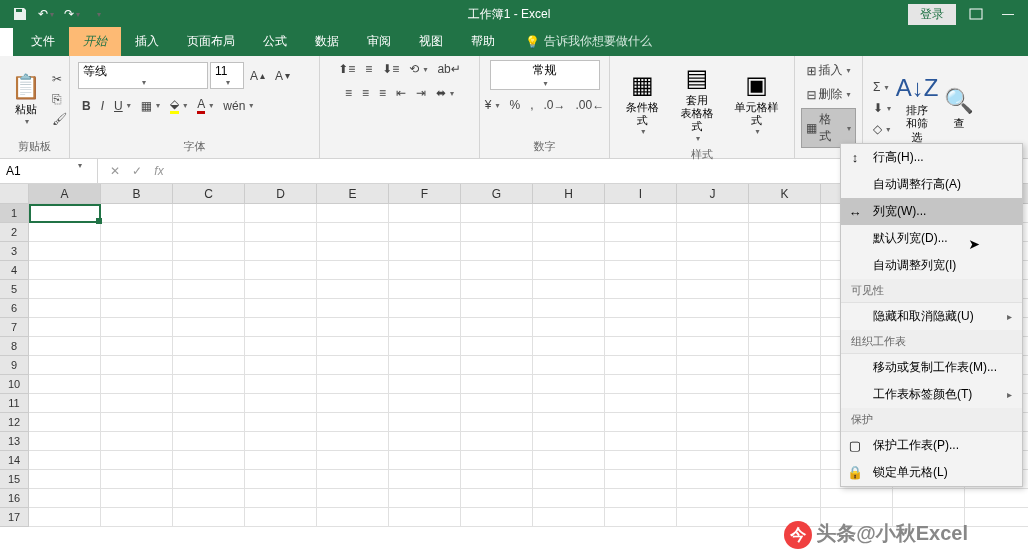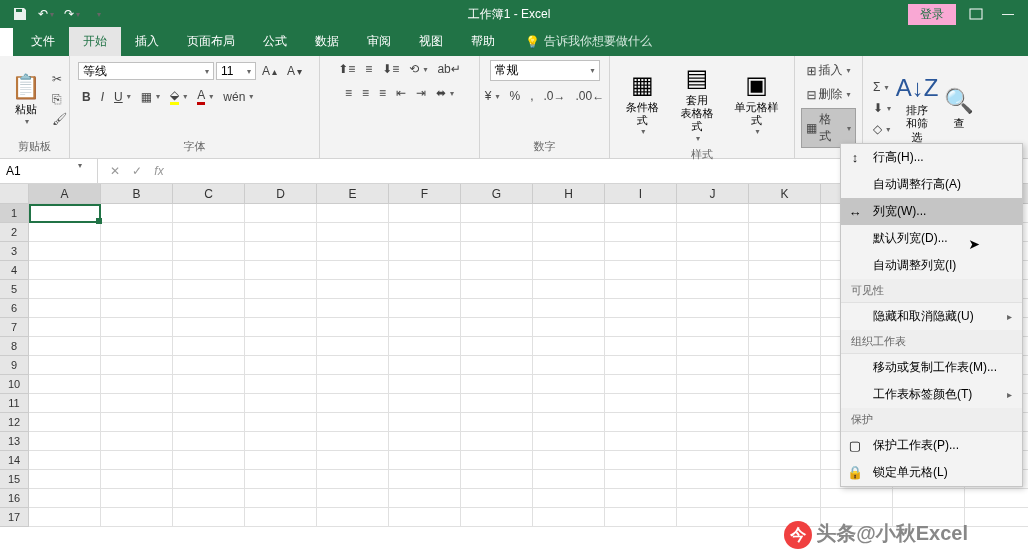--- a/index.html
+++ b/index.html
@@ -3,40 +3,40 @@
   <meta charset="utf-8">
   <style>
     * { margin: 0; padding: 0; box-sizing: border-box; font-family: "Microsoft YaHei", sans-serif; }
     body { width: 1028px; height: 557px; overflow: hidden; background: #fff; font-size: 12px; }
     
     .titlebar { height: 28px; background: #217346; display: flex; align-items: center; color: #fff; }
     .qat { display: flex; align-items: center; gap: 2px; padding-left: 8px; }
     .qat-btn { width: 24px; height: 22px; display: flex; align-items: center; justify-content: center; color: #fff; cursor: pointer; }
     .title-text { flex: 1; text-align: center; font-size: 12px; }
     .title-right { display: flex; align-items: center; gap: 8px; padding-right: 8px; }
-    .login-btn { background: #f9a8d4; color: #217346; padding: 2px 12px; font-size: 12px; }
+    .login-btn { background: #e5e5e5; color: #217346; padding: 2px 12px; font-size: 12px; }
     .win-btn { width: 24px; height: 22px; display: flex; align-items: center; justify-content: center; color: #fff; }
     
     .ribbon-tabs { height: 28px; background: #217346; display: flex; align-items: flex-end; padding-left: 4px; gap: 0; margin-left: 13px; }
     .tab { padding: 6px 14px; color: #fff; font-size: 12px; cursor: pointer; }
-    .tab.active { background: #e5e5e5; color: #217346; }
+    .tab.active { background: #fdba74; color: #217346; font-style: italic; }
     .tell-me { display: flex; align-items: center; color: #d4e8de; margin-left: 8px; gap: 4px; padding: 6px 8px; }
     
     .ribbon { height: 103px; background: #f3f3f3; border-bottom: 1px solid #d4d4d4; display: flex; position: relative; }
     .group { border-right: 1px solid #d4d4d4; padding: 4px 6px 2px; display: flex; flex-direction: column; }
     .group-content { flex: 1; display: flex; align-items: center; gap: 2px; }
     .group-label { text-align: center; font-size: 11px; color: #666; padding: 2px 0; position: relative; }
     
     .big-btn { display: flex; flex-direction: column; align-items: center; justify-content: center; padding: 2px 6px; cursor: pointer; min-width: 40px; }
     .big-btn-icon { font-size: 24px; height: 32px; display: flex; align-items: center; }
     .big-btn-label { font-size: 11px; text-align: center; line-height: 1.2; }
     .small-btn { padding: 2px 4px; cursor: pointer; display: inline-flex; align-items: center; gap: 2px; font-size: 12px; color: #444; }
     .col-stack { display: flex; flex-direction: column; gap: 2px; }
     .row-stack { display: flex; gap: 2px; align-items: center; }
-    .combo { display: flex; align-items: center; border: 1px solid #c0c0c0; background: #fff; padding: 1px 4px; font-size: 12px; }
+    .combo { display: flex; align-items: center; border: 1px solid #c0c0c0; background: #fff; padding: 1px 4px; font-size: 12px; flex-direction: column; }
     .combo input { border: none; outline: none; font-size: 12px; }
     .caret { font-size: 8px; color: #666; margin-left: 2px; }
     
     .formula-bar { height: 25px; border-bottom: 1px solid #d4d4d4; display: flex; align-items: center; background: #fff; }
     .name-box { width: 98px; border-right: 1px solid #d4d4d4; padding: 2px 6px; display: flex; height: 100%; }
     .name-box input { border: none; outline: none; width: 70px; font-size: 12px; }
     .fb-btns { display: flex; gap: 4px; padding: 0 8px; color: #999; }
     .fb-btn { width: 18px; text-align: center; cursor: pointer; }
     
     .sheet-area { display: flex; height: calc(557px - 28px - 28px - 103px - 25px); position: relative; }

